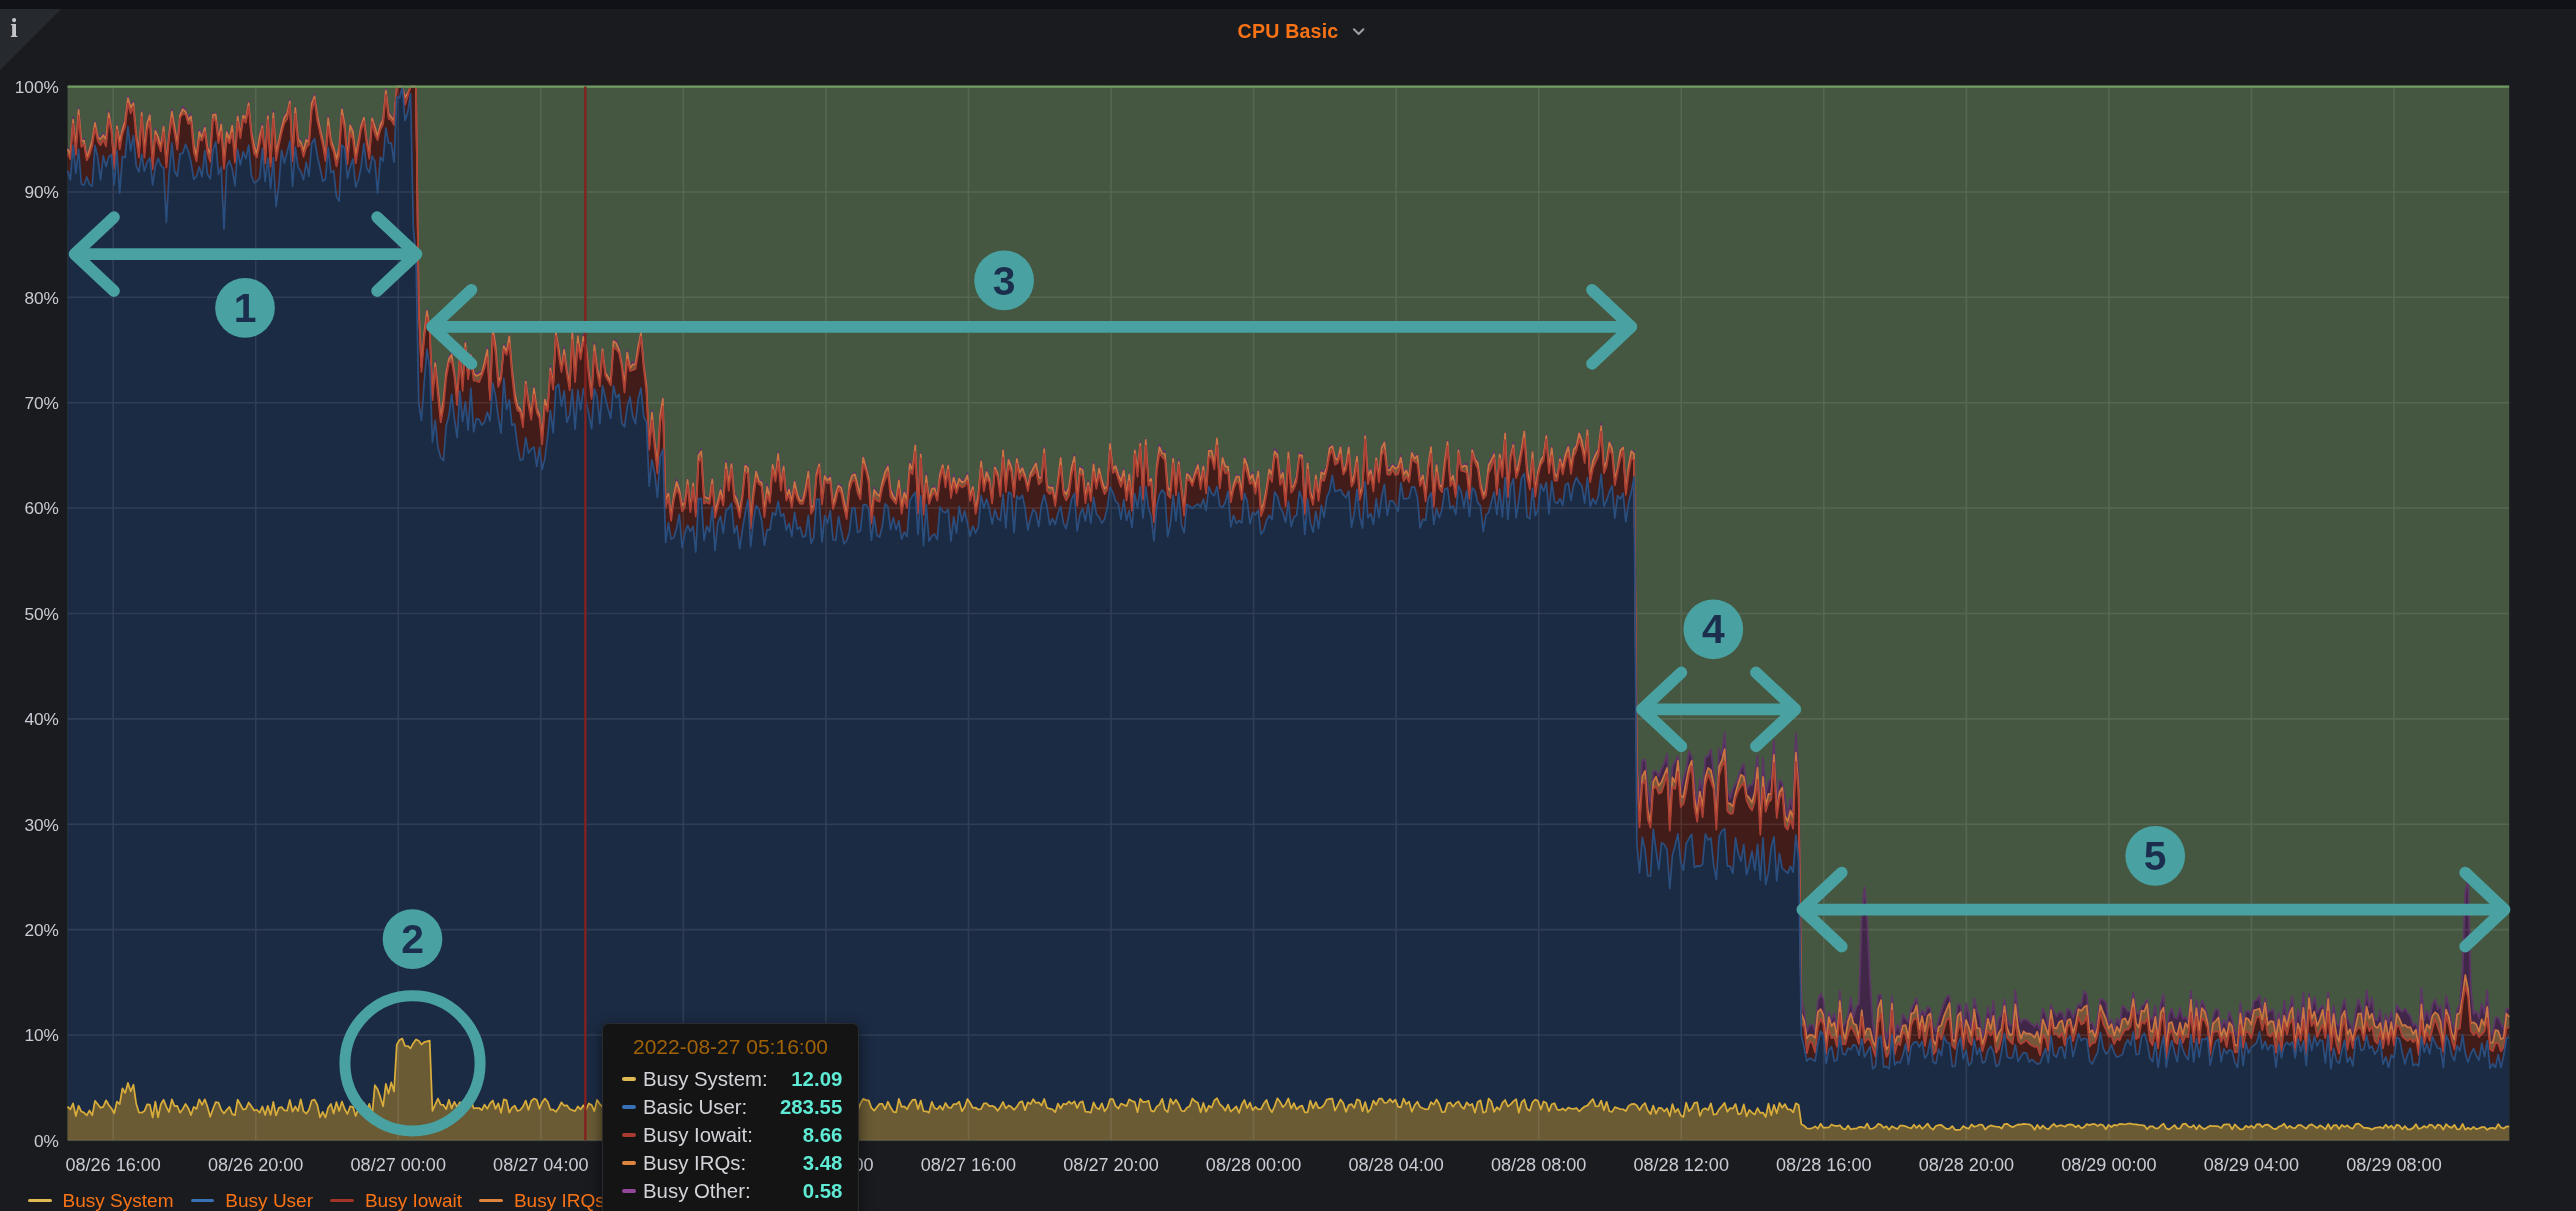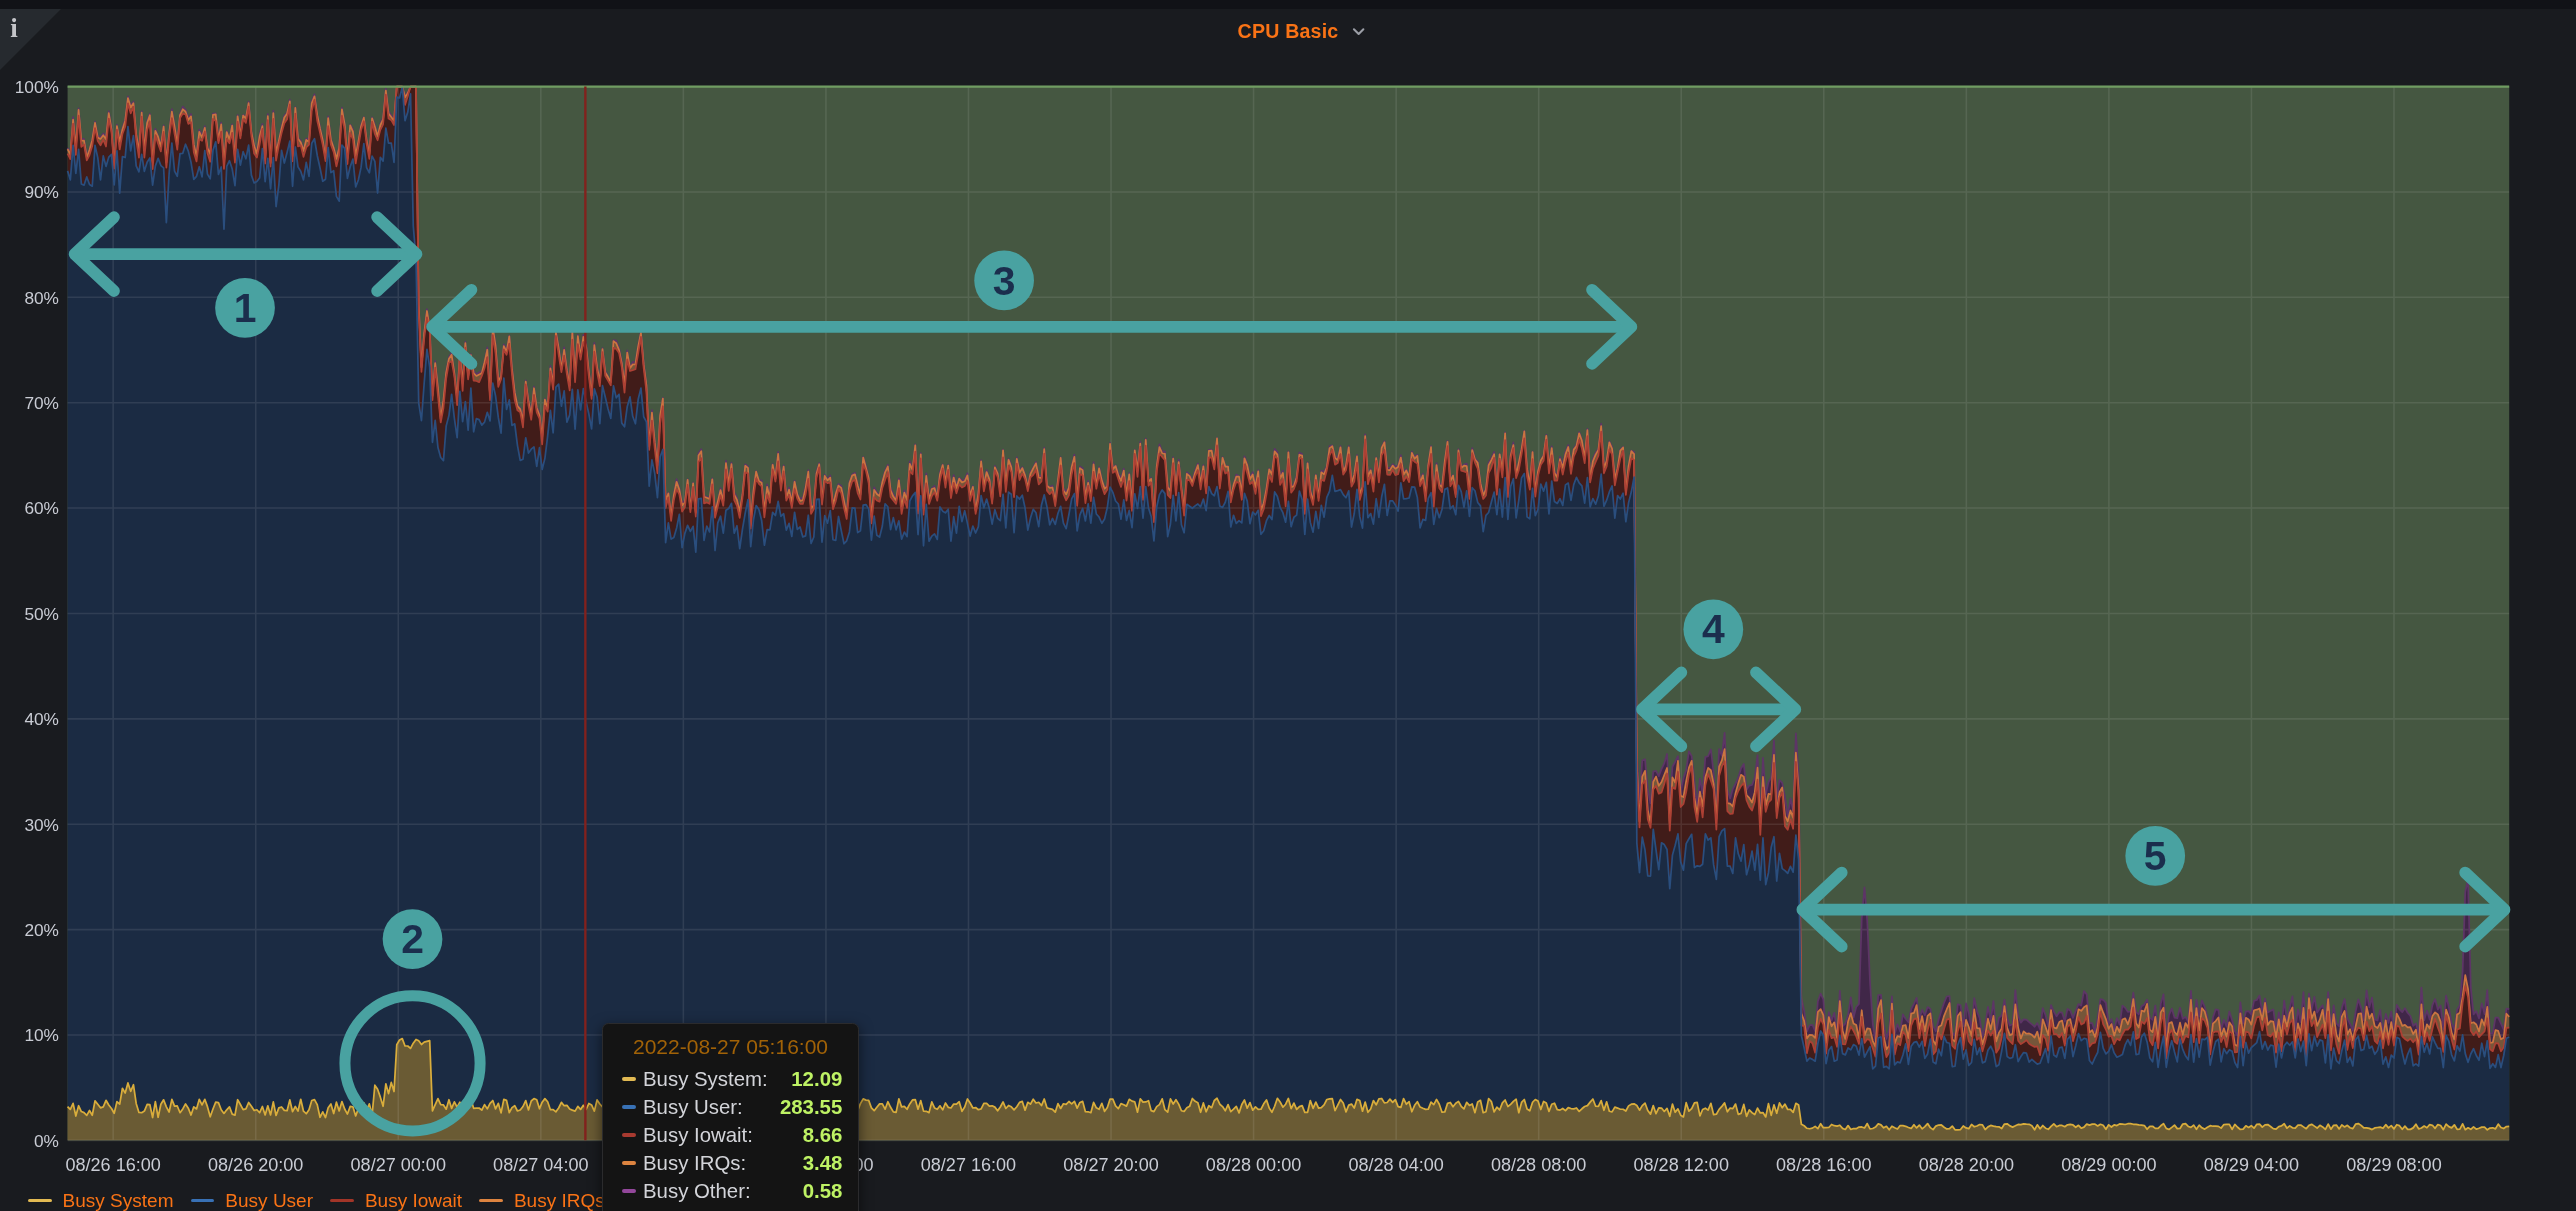--- a/index.html
+++ b/index.html
@@ -10,21 +10,21 @@
   .panel-header svg{position:absolute;left:calc(50% + 62px);top:13.4px}
   .info-corner{position:absolute;left:0;top:9.4px;width:0;height:0;border-top:61px solid #262a2f;border-right:61px solid transparent}
   .info-letter{position:absolute;left:10.2px;top:12.6px;color:#c3c4c8;font-weight:700;font-size:27px;font-family:"Liberation Serif",serif}
   #chart-svg{position:absolute;left:0;top:0;display:block}
   #chart-svg text{fill:#c9ccd4;font-family:"Liberation Sans",sans-serif;font-size:22px}
   #chart-svg text.xlab{font-size:23px}
   .tooltip{position:absolute;left:602px;top:1023px;width:255px;height:212px;background:#141414;border:0.8px solid #2b2b2d;border-radius:6.3px;box-shadow:0 4.7px 14px rgba(0,0,0,.55);z-index:5}
   .tooltip-title{margin:11px 7.9px 6.3px 7.9px;text-align:center;font-size:21px;color:#a16207}
   .tooltip-row{display:flex;align-items:center;height:28px;padding:0 15.7px 0 19px;font-size:20.4px;color:#d3d4d9}
   .tooltip-dash{width:14px;height:3.9px;border-radius:2px;margin-right:7px;flex:0 0 auto}
-  .tooltip-value{margin-left:auto;font-weight:700;color:#bef264}
+  .tooltip-value{margin-left:auto;font-weight:700;color:#5eead4}
   .legend{position:absolute;left:28px;top:1188px;display:flex;gap:17.3px;align-items:center;height:25px}
   .legend-item{display:flex;align-items:center;gap:11px;font-size:19px;color:#f97316;cursor:pointer}
   .legend-dash{width:23.6px;height:3.9px;border-radius:2px;flex:0 0 auto}
 </style>
 </head>
 <body>
 
 <div id="stage">
   <div class="topstrip"></div>
   <div class="info-corner"></div>
@@ -117,21 +117,21 @@
   <div class="tooltip">
     <div class="tooltip-title">2022-08-27 05:16:00</div>
     <div id="tooltip-rows">
         <div class="tooltip-row">
           <span class="tooltip-dash" style="background: rgb(226, 186, 83);"></span>
           <span>Busy System:</span>
           <span class="tooltip-value">12.09</span>
         </div>
         <div class="tooltip-row">
           <span class="tooltip-dash" style="background: rgb(56, 113, 181);"></span>
-          <span>Busy User:</span>
+          <span>Basic User:</span>
           <span class="tooltip-value">283.55</span>
         </div>
         <div class="tooltip-row">
           <span class="tooltip-dash" style="background: rgb(168, 58, 48);"></span>
           <span>Busy Iowait:</span>
           <span class="tooltip-value">8.66</span>
         </div>
         <div class="tooltip-row">
           <span class="tooltip-dash" style="background: rgb(221, 132, 64);"></span>
           <span>Busy IRQs:</span>

